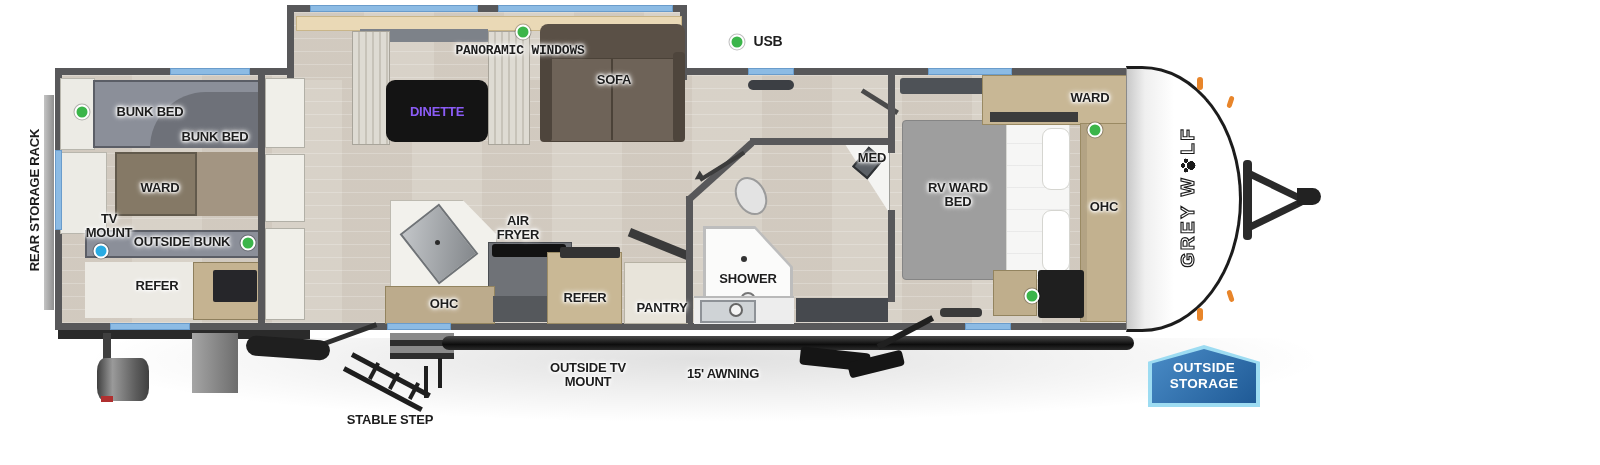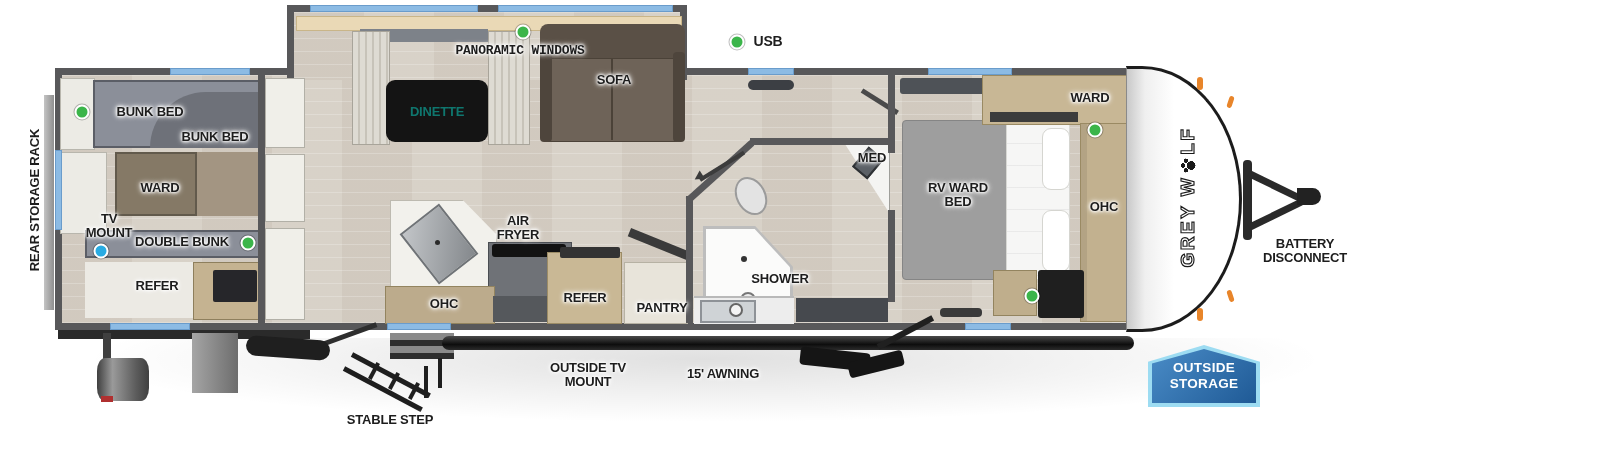--- a/index.html
+++ b/index.html
@@ -12,21 +12,21 @@
                           repeating-linear-gradient(90deg, rgba(120,100,80,.05) 0 70px, rgba(255,255,255,.06) 70px 140px);}
   .wall{position:absolute;background:#58585a;z-index:4;}
   .win{position:absolute;background:#8cbbe4;box-shadow:inset 0 0 0 1px #6a9ccb;z-index:5;}
   .dot{position:absolute;width:11px;height:11px;border-radius:50%;background:#3bb54a;
        border:2px solid #fff;box-shadow:0 0 0 1px rgba(0,0,0,.25);transform:translate(-50%,-50%);z-index:21;}
   .dot.blue{background:#29abe2;}
   .lbl{position:absolute;font-weight:700;font-size:13px;line-height:1.08;color:#1d1d1d;
        text-align:center;white-space:nowrap;letter-spacing:-.2px;transform:translate(-50%,-50%);z-index:20;
        text-shadow:0 0 3px #fff,0 0 3px #fff,0 0 5px #fff,0 0 6px #fff;}
   .lbl.multi{white-space:normal;}
-  .lbl.on-dark{color:#0f766e;text-shadow:none;}
+  .lbl.on-dark{color:#8b5cf6;text-shadow:none;}
   .cab{position:absolute;z-index:3;} .z6{z-index:6;}
   
   .pent{clip-path:polygon(0 0,58% 0,100% 42%,100% 100%,0 100%);}
   
   .badge-outer{position:absolute;left:1148px;top:345px;width:112px;height:62px;z-index:8;
       clip-path:polygon(50% 0,100% 27%,100% 100%,0 100%,0 27%);background:#9ddcf2;}
   .badge-inner{position:absolute;left:4px;top:4px;width:104px;height:54px;
       clip-path:polygon(50% 0,100% 27%,100% 100%,0 100%,0 27%);
       background:linear-gradient(135deg,#4a8cc7,#1f5a96);}
   .badge-text{position:absolute;left:50%;top:31px;transform:translate(-50%,-50%);width:86px;
@@ -205,37 +205,36 @@
 
   <div class="dot" style="left:737px;top:42px;"></div>
   <div class="lbl" style="left:768px;top:42px;font-size:14px;">USB</div>
 
   <div class="lbl" style="left:35px;top:200px;transform:translate(-50%,-50%) rotate(-90deg);">REAR STORAGE RACK</div>
 
   <div class="lbl" style="left:150px;top:112px;">BUNK BED</div>
   <div class="lbl" style="left:215px;top:137px;">BUNK BED</div>
   <div class="lbl" style="left:160px;top:188px;">WARD</div>
   <div class="lbl multi" style="left:109px;top:226px;width:58px;">TV MOUNT</div>
-  <div class="lbl" style="left:182px;top:242px;">DOUBLE BUNK</div>
+  <div class="lbl" style="left:182px;top:242px;">OUTSIDE BUNK</div>
   <div class="lbl" style="left:157px;top:286px;">REFER</div>
 
   <div class="lbl" style="left:520px;top:51px;font-family:Liberation Mono, monospace;">PANORAMIC WINDOWS</div>
   <div class="lbl on-dark" style="left:437px;top:112px;">DINETTE</div>
   <div class="lbl" style="left:614px;top:80px;">SOFA</div>
 
   <div class="lbl multi" style="left:518px;top:228px;width:52px;">AIR FRYER</div>
   <div class="lbl" style="left:444px;top:304px;">OHC</div>
   <div class="lbl" style="left:585px;top:298px;">REFER</div>
   <div class="lbl" style="left:662px;top:308px;">PANTRY</div>
 
-  <div class="lbl" style="left:748px;top:279px;margin-left:32px;">SHOWER</div>
+  <div class="lbl" style="left:748px;top:279px;">SHOWER</div>
   <div class="lbl" style="left:872px;top:158px;">MED</div>
 
   <div class="lbl" style="left:1090px;top:98px;">WARD</div>
   <div class="lbl multi" style="left:958px;top:195px;width:72px;">RV WARD BED</div>
   <div class="lbl" style="left:1104px;top:207px;">OHC</div>
 
-  <div class="lbl multi" style="left:1305px;top:251px;width:112px;">BATTERY DISCONNECT</div>
   <div class="lbl" style="left:390px;top:420px;">STABLE STEP</div>
   <div class="lbl multi" style="left:588px;top:375px;width:88px;">OUTSIDE TV MOUNT</div>
   <div class="lbl" style="left:723px;top:374px;">15' AWNING</div>
 
 </div>
 
 </body></html>

